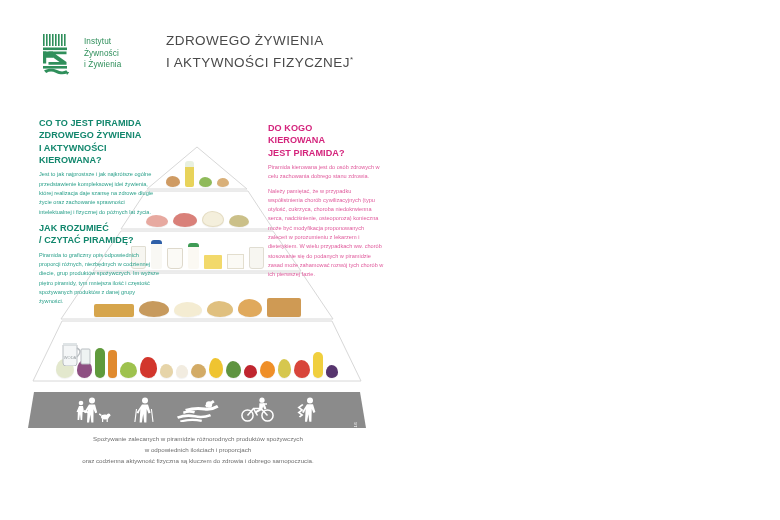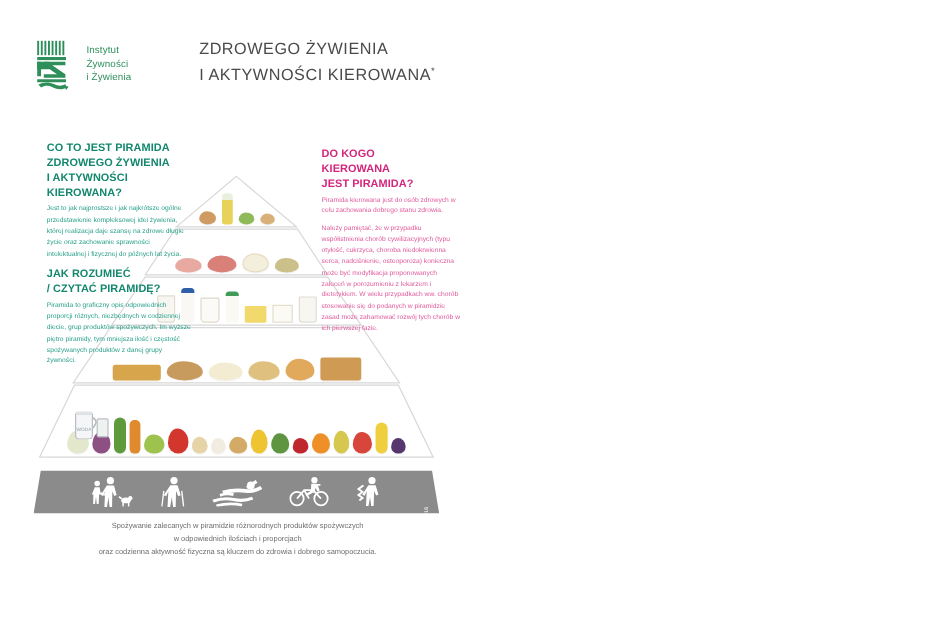--- a/index.html
+++ b/index.html
@@ -49,21 +49,21 @@
     line-height: 1.42;
     color: #2f8f5b;
     letter-spacing: .1px;
     padding-top: 4px;
     white-space: nowrap;
   }
   .logo-text span { display: block; }
 
   .logo-left {
     position: absolute;
-    left: 28px;
+    left: 40px;
     top: 32px;
   }
 
   
   .main-title {
     position: absolute;
     left: 166px;
     top: 30px;
     width: 215px;
     font-size: 13.5px;
@@ -221,21 +221,21 @@
       </svg>
       <div class="logo-text">
         <span>Instytut</span>
         <span>Żywności</span>
         <span>i Żywienia</span>
       </div>
     </div>
 
     <div class="main-title">
       <span class="t-line">ZDROWEGO  ŻYWIENIA</span>
-      <span class="t-line"><span>I AKTYWNOŚCI KIEROWANA</span><sup>*</sup></span>
+      <span class="t-line"><span>I AKTYWNOŚCI FIZYCZNEJ</span><sup>*</sup></span>
     </div>
 
     <div class="pyramid">
 
       <div class="tier" style="left:118px; top:6px; width:102px; height:44px;">
         <svg class="tier-shape" viewBox="0 0 102 44" preserveAspectRatio="none">
           <polygon points="51,1 101,43 1,43" fill="#ffffff" stroke="#d8d8d8" stroke-width="1"></polygon>
         </svg>
         <div class="tier-items">
           <div class="fb" style="width:14px;height:11px;background:#cf9b63;"></div>

